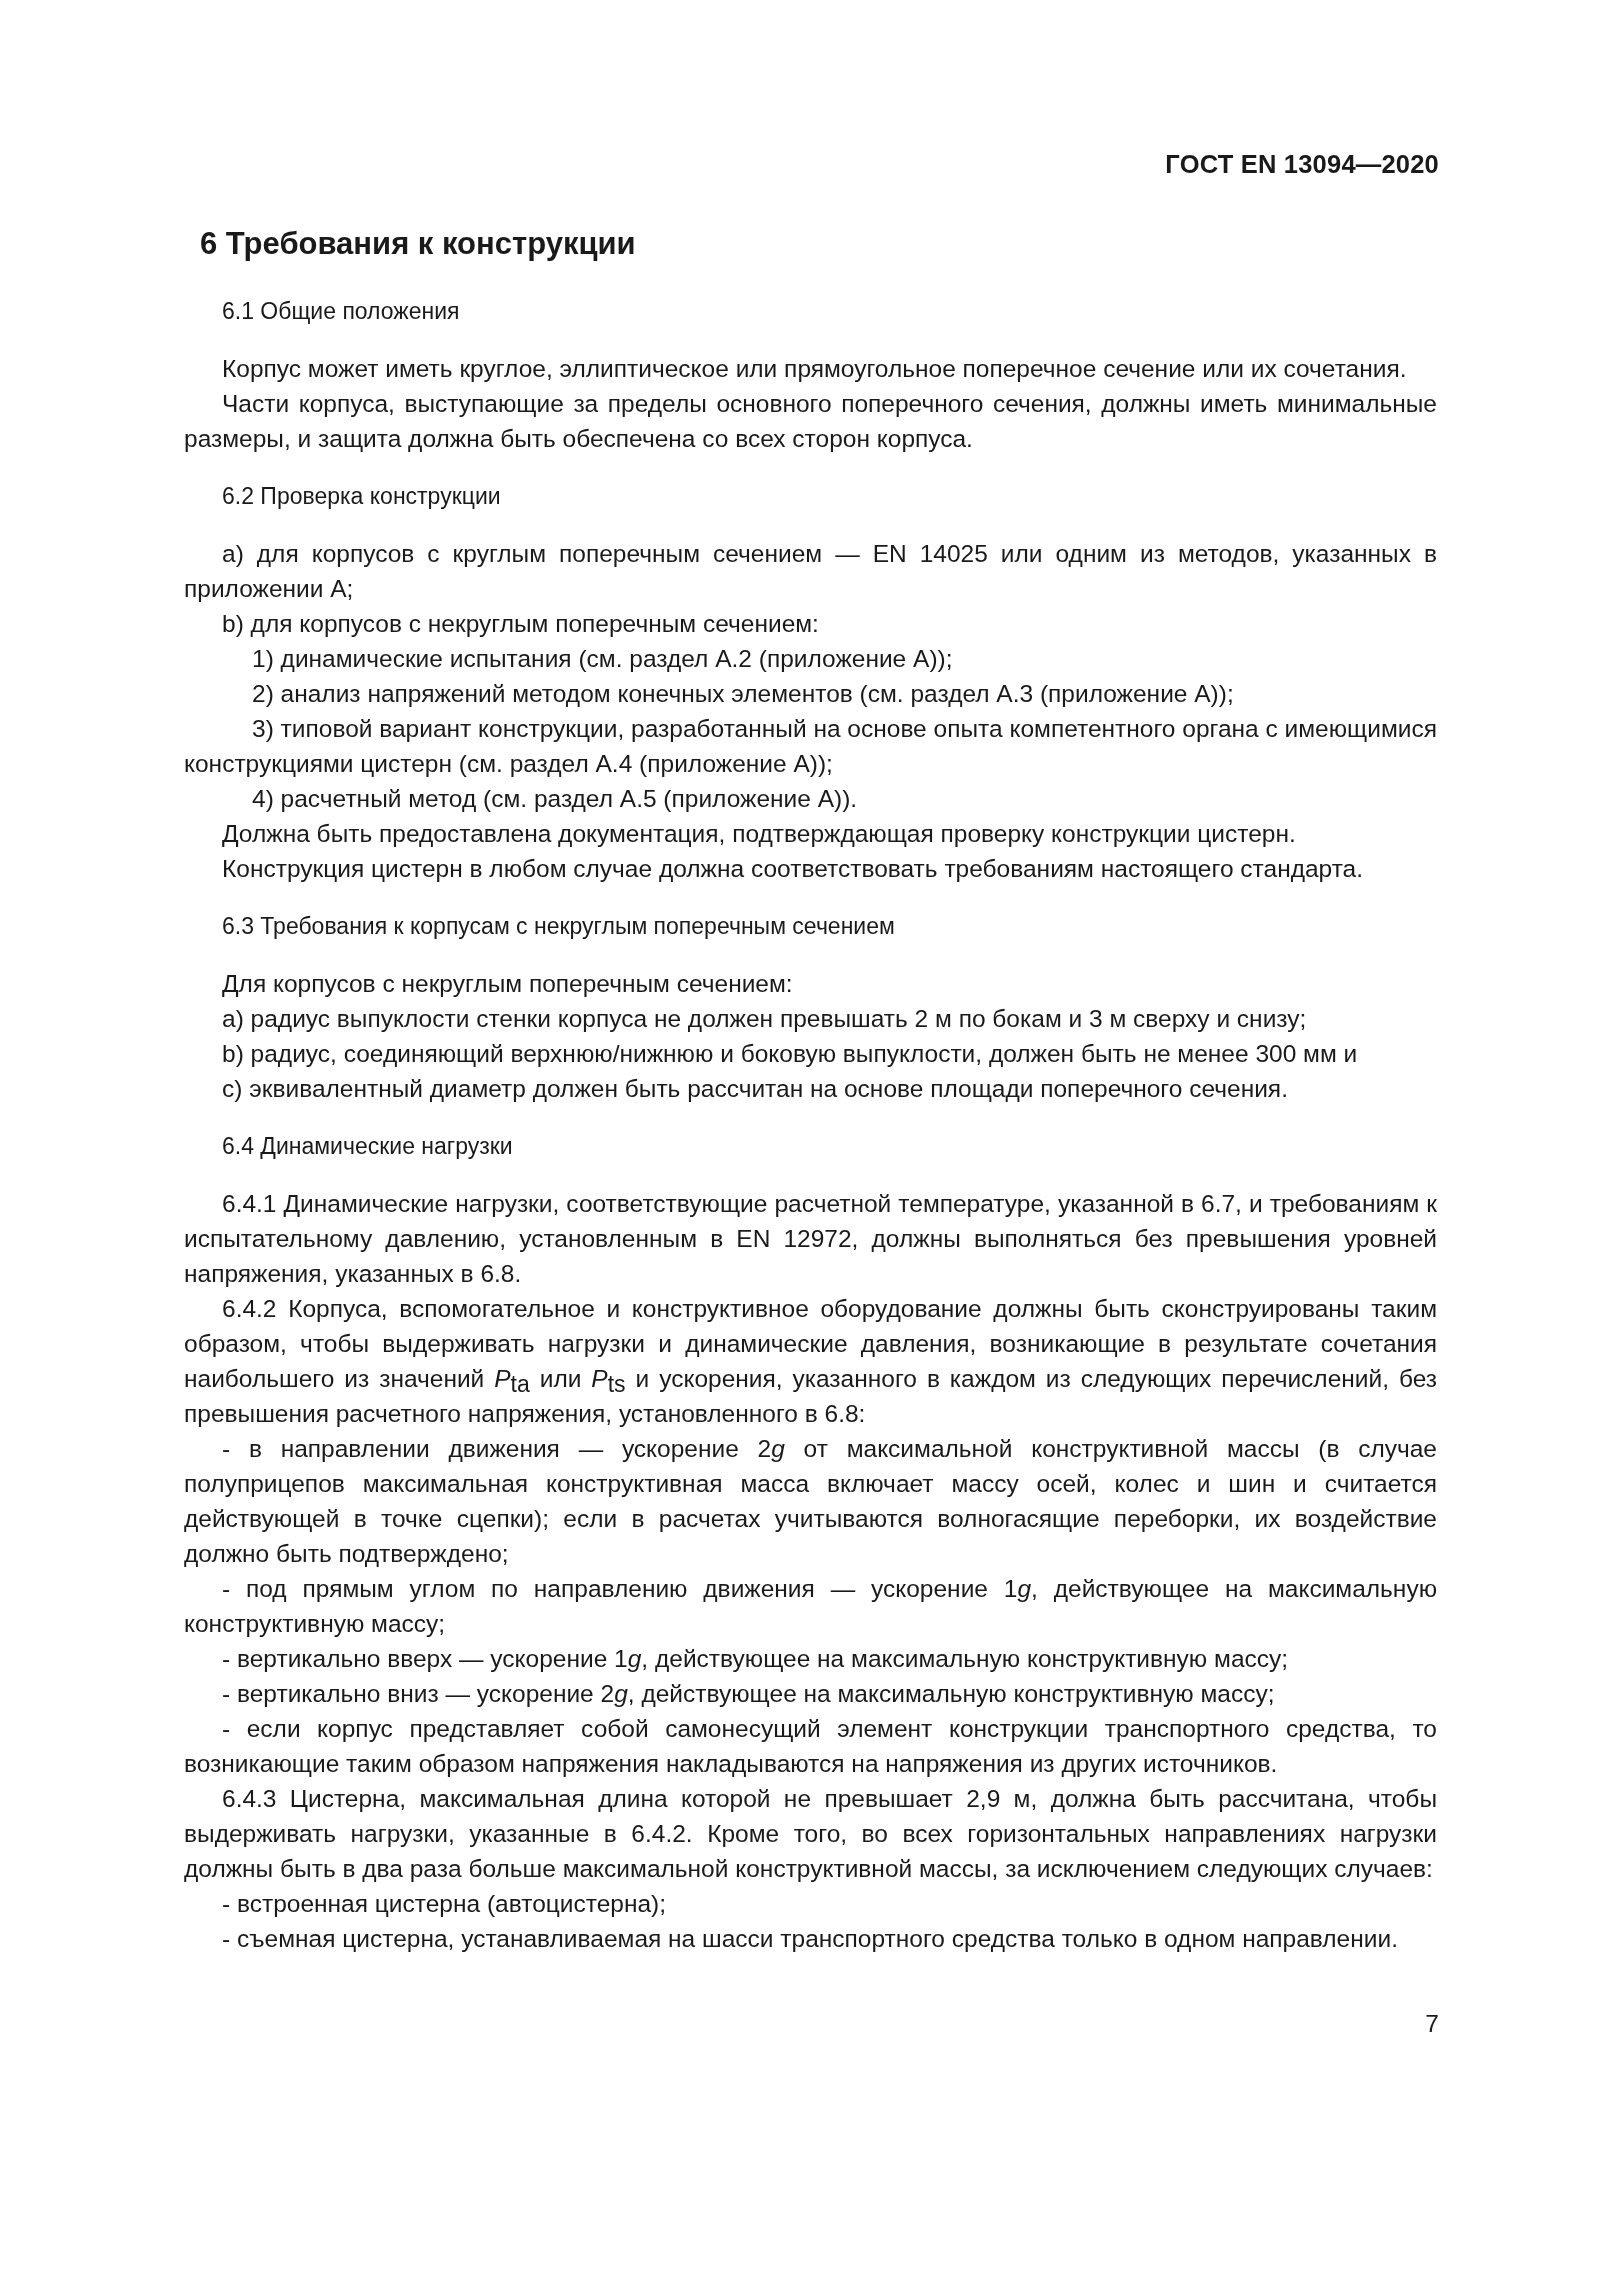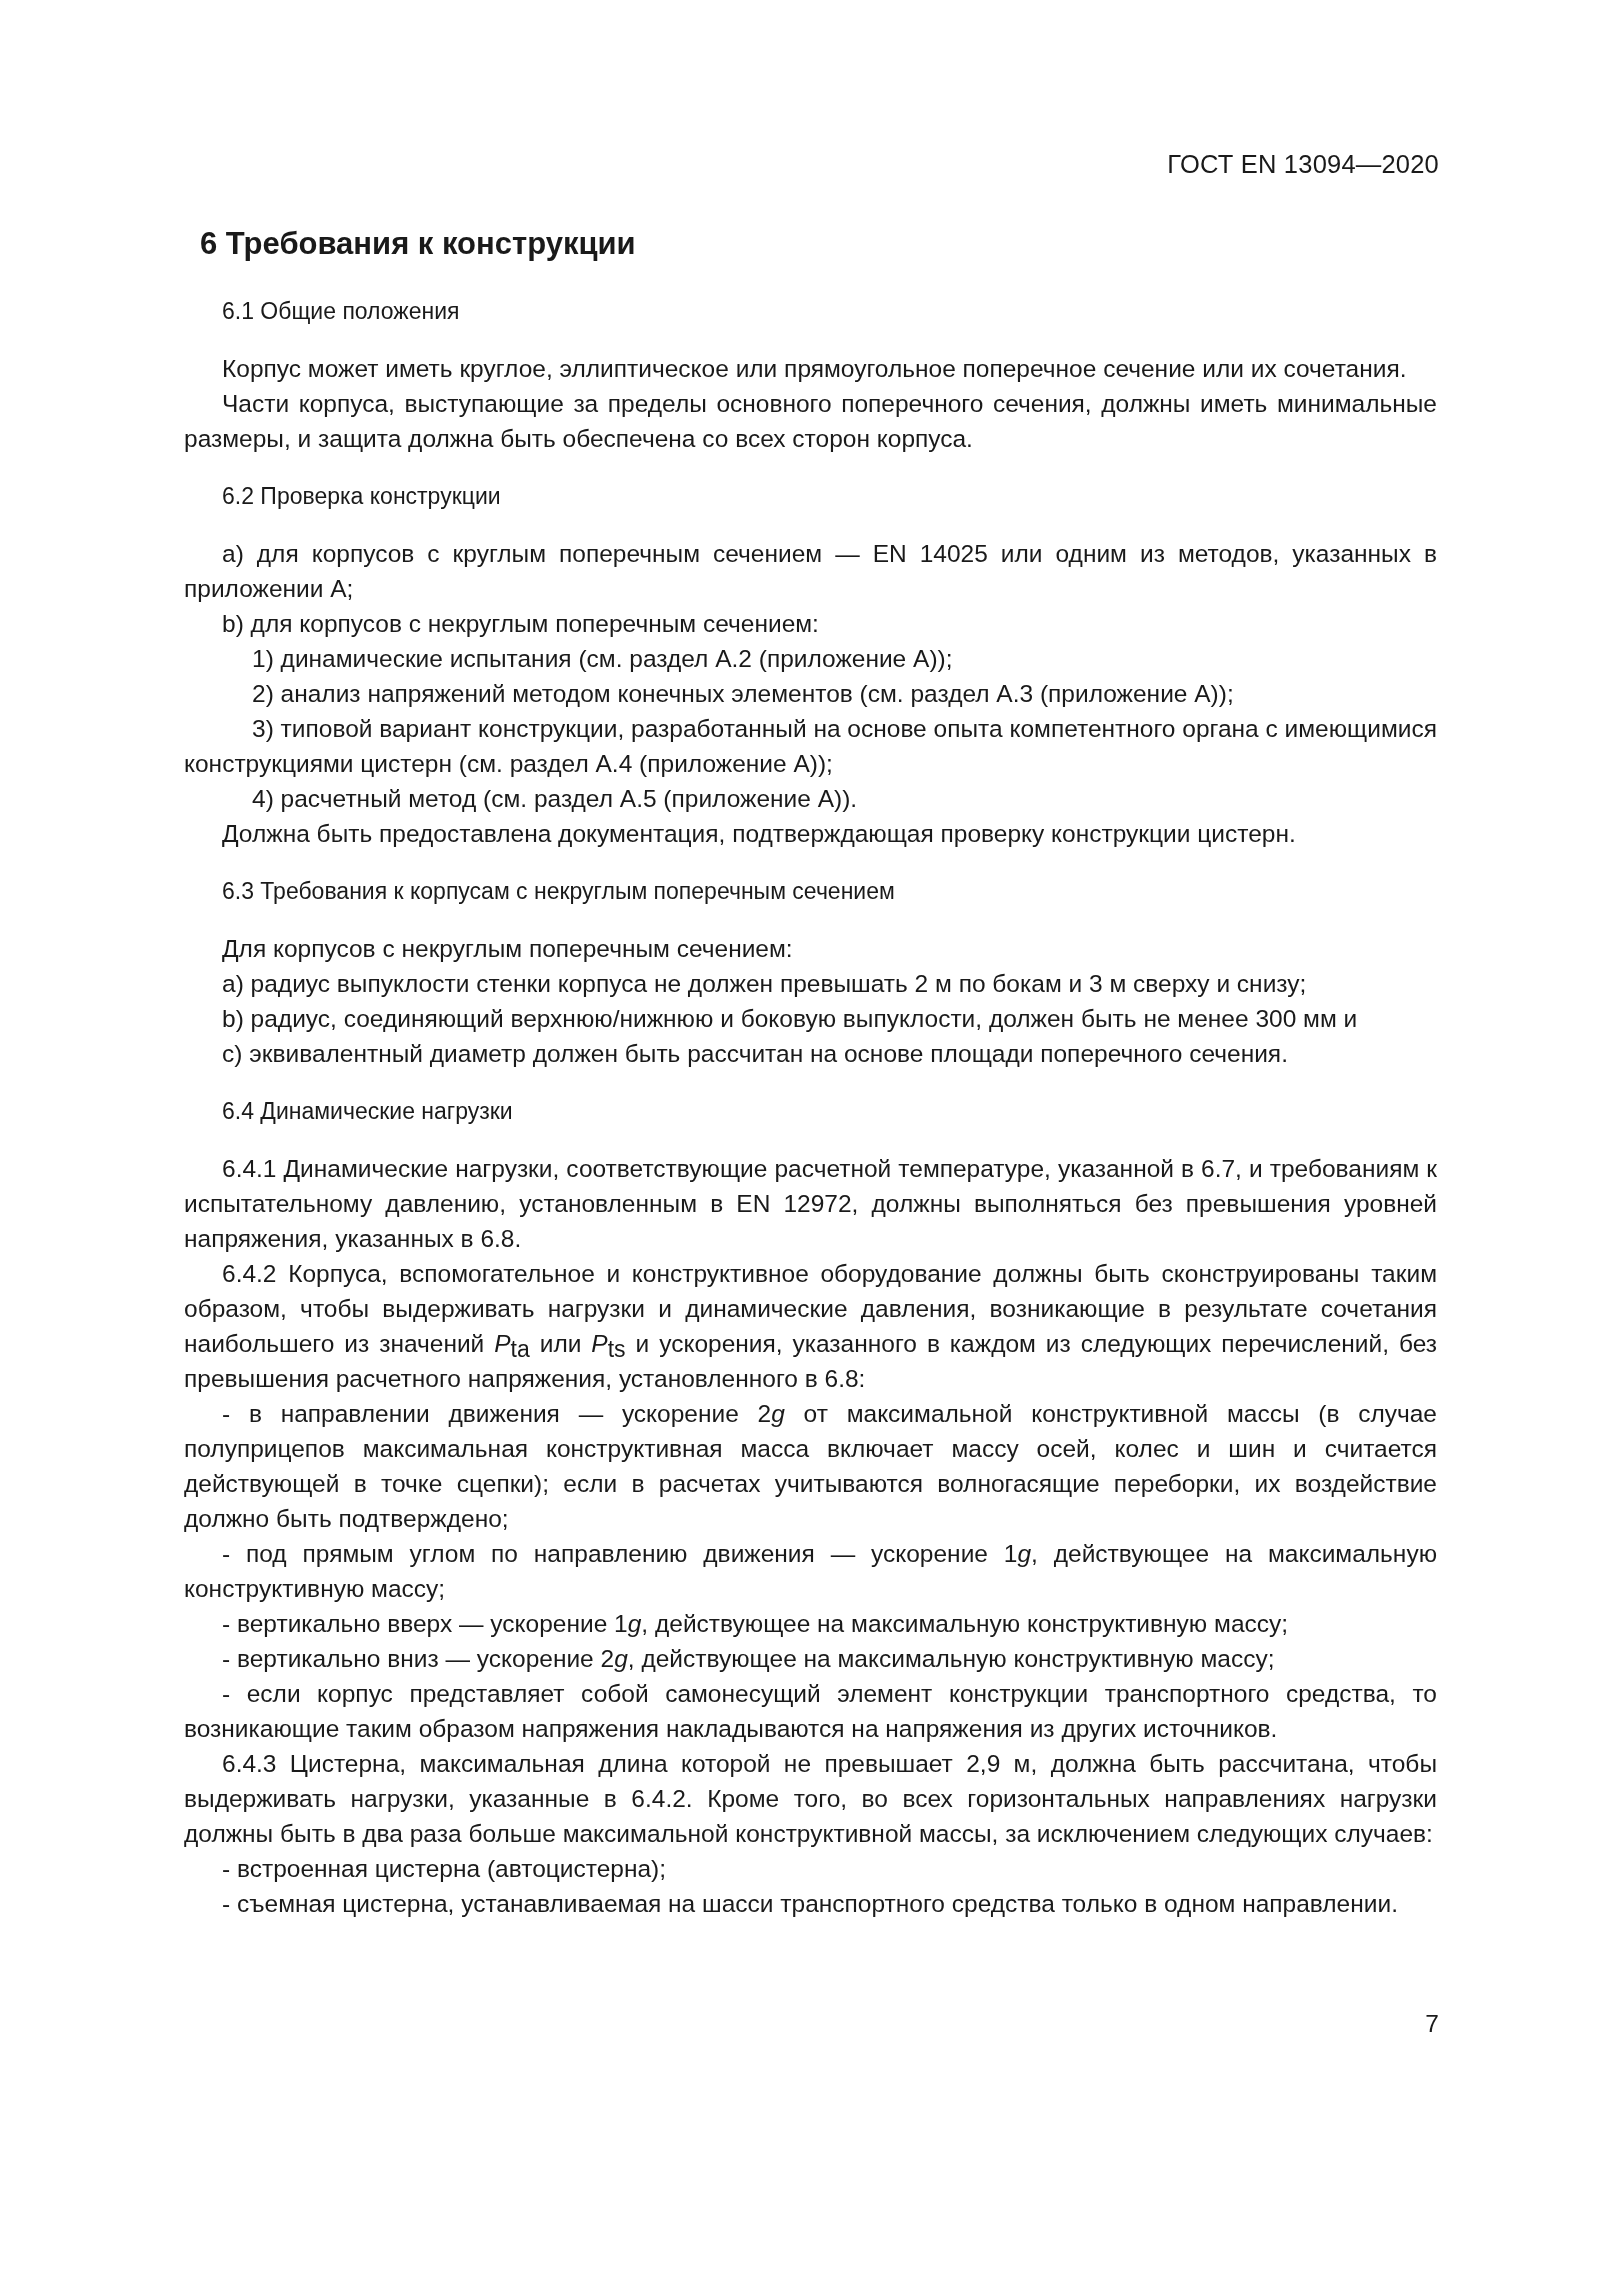--- a/index.html
+++ b/index.html
@@ -4,21 +4,21 @@
 <style>
   html, body { margin: 0; padding: 0; background: #ffffff; }
   body { width: 1621px; height: 2293px; position: relative; overflow: hidden; }
   .page {
     position: absolute; left: 0; top: 0; width: 1621px; height: 2293px;
     font-family: "Liberation Sans", sans-serif; color: #1a1a1a;
     font-size: 24.5px; line-height: 35px;
   }
   .running-head {
     position: absolute; top: 147px; right: 182px;
-    font-weight: normal; font-size: 25.5px; letter-spacing: 0.2px;
+    font-weight: bold; font-size: 25.5px; letter-spacing: 0.2px;
   }
   .content { position: absolute; left: 184px; top: 222px; width: 1253px; }
   p { margin: 0; text-align: justify; text-indent: 0; }
 
   .sub { font-size: 23px; vertical-align: -4.9px; line-height: 0; }
   .it { font-style: italic; }
 
   .num7 { position: absolute; right: 182px; top: 2006px; font-size: 24.5px; }
 </style>
 </head>
@@ -48,20 +48,21 @@
 
     <div>
       <div class="doc-h2">6.2 Проверка конструкции</div>
       <p class="doc-p">a) для корпусов с круглым поперечным сечением — EN 14025 или одним из методов, указанных в приложении А;</p>
       <p class="doc-p">b) для корпусов с некруглым поперечным сечением:</p>
       <p class="doc-sub">1) динамические испытания (см. раздел А.2 (приложение А));</p>
       <p class="doc-sub">2) анализ напряжений методом конечных элементов (см. раздел А.3 (приложение А));</p>
       <p class="doc-sub">3) типовой вариант конструкции, разработанный на основе опыта компетентного органа с имеющимися конструкциями цистерн (см. раздел А.4 (приложение А));</p>
       <p class="doc-sub">4) расчетный метод (см. раздел А.5 (приложение А)).</p>
       <p class="doc-p">Должна быть предоставлена документация, подтверждающая проверку конструкции цистерн.</p>
+      <p class="doc-p">Конструкция цистерн в любом случае должна соответствовать требованиям настоящего стандарта.</p>
     </div>
     <div class="doc-gap"></div>
 
     <div>
       <div class="doc-h2">6.3 Требования к корпусам с некруглым поперечным сечением</div>
       <p class="doc-p">Для корпусов с некруглым поперечным сечением:</p>
       <p class="doc-p">a) радиус выпуклости стенки корпуса не должен превышать 2 м по бокам и 3 м сверху и снизу;</p>
       <p class="doc-p">b) радиус, соединяющий верхнюю/нижнюю и боковую выпуклости, должен быть не менее 300 мм и</p>
       <p class="doc-p">c) эквивалентный диаметр должен быть рассчитан на основе площади поперечного сечения.</p>
     </div>

